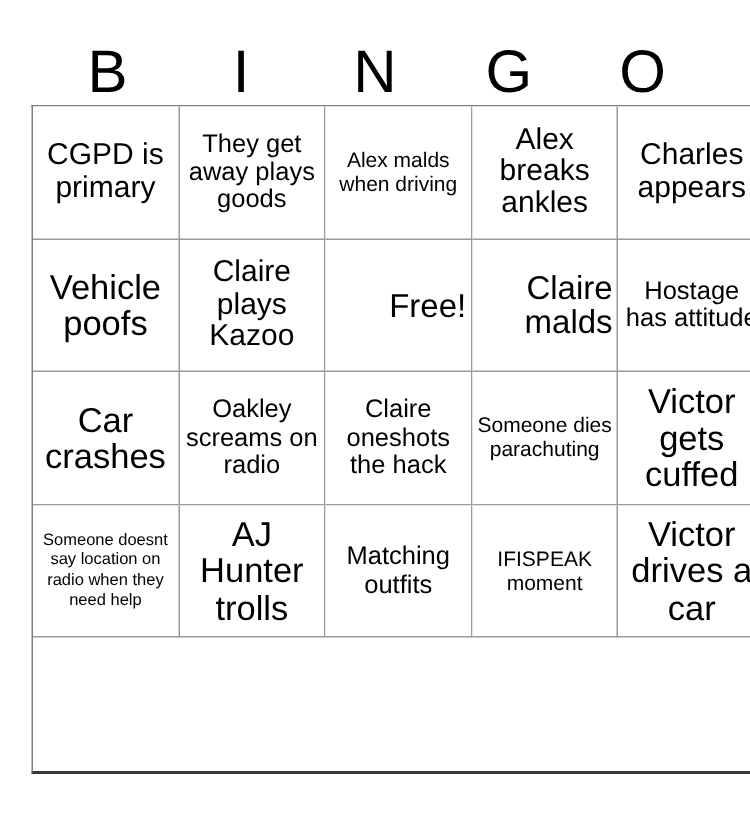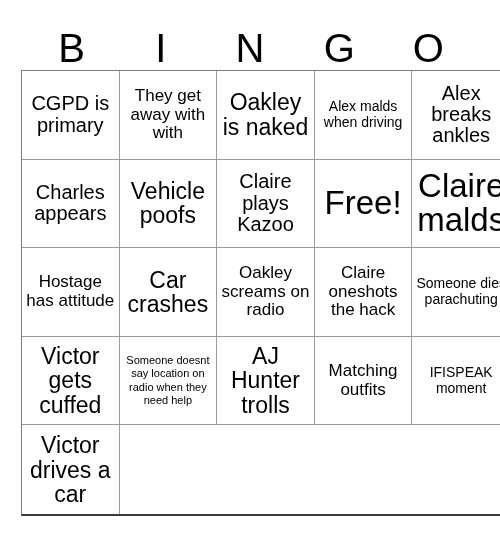--- a/index.html
+++ b/index.html
@@ -75,21 +75,21 @@
     border-bottom: none;
   }
   .cell-text {
     display: block;
     width: 100%;
     line-height: 1.06;
     word-wrap: break-word;
     color: #000000;
   }
   
-  .fs-xxl { font-size: 33px; line-height: 1.05; }
+  .fs-xxl { font-size: 22px; line-height: 1.05; text-align: right; }
   .fs-xl  { font-size: 23px; line-height: 1.06; }
   .fs-lg  { font-size: 20px; line-height: 1.07; }
   .fs-md  { font-size: 17px; line-height: 1.09; }
   .fs-sm  { font-size: 14px; line-height: 1.12; }
   .fs-xs  { font-size: 11px; line-height: 1.22; }
 </style>
 </head>
 <body>
 
 <div id="card-root">
@@ -100,24 +100,21 @@
     <div class="header-letter">N</div>
     <div class="header-letter">G</div>
     <div class="header-letter">O</div>
   </div>
 
   <div id="bingo-grid">
     <div class="bingo-cell">
         <span class="cell-text fs-lg">CGPD is primary</span>
       </div>
     <div class="bingo-cell">
-        <span class="cell-text fs-md">They get away with with</span>
-      </div>
-    <div class="bingo-cell">
-        <span class="cell-text fs-xl">Oakley is naked</span>
+        <span class="cell-text fs-md">They get away plays goods</span>
       </div>
     <div class="bingo-cell">
         <span class="cell-text fs-sm">Alex malds when driving</span>
       </div>
 
     <div class="bingo-cell">
         <span class="cell-text fs-lg">Alex breaks ankles</span>
       </div>
     <div class="bingo-cell">
         <span class="cell-text fs-lg">Charles appears</span>

